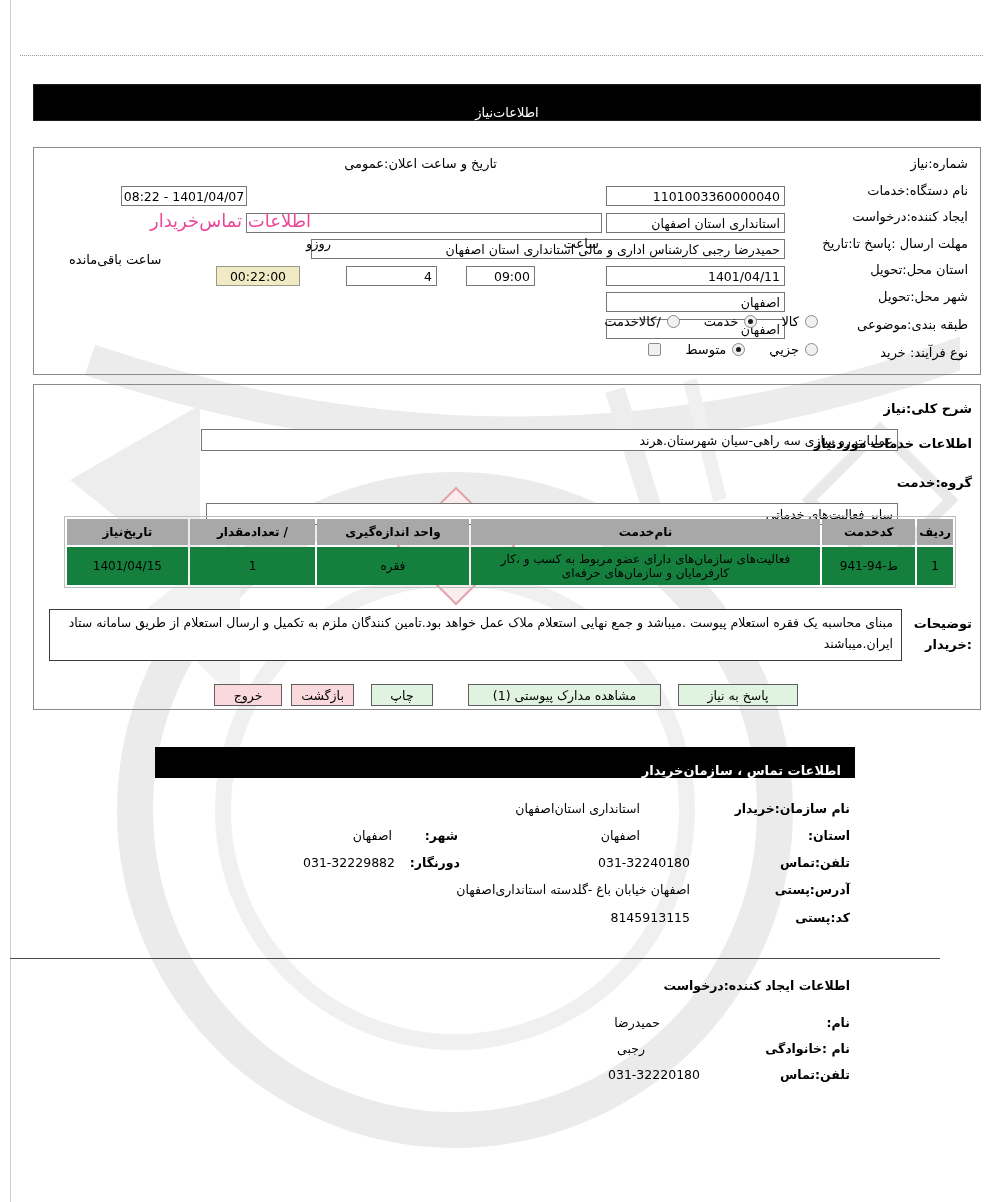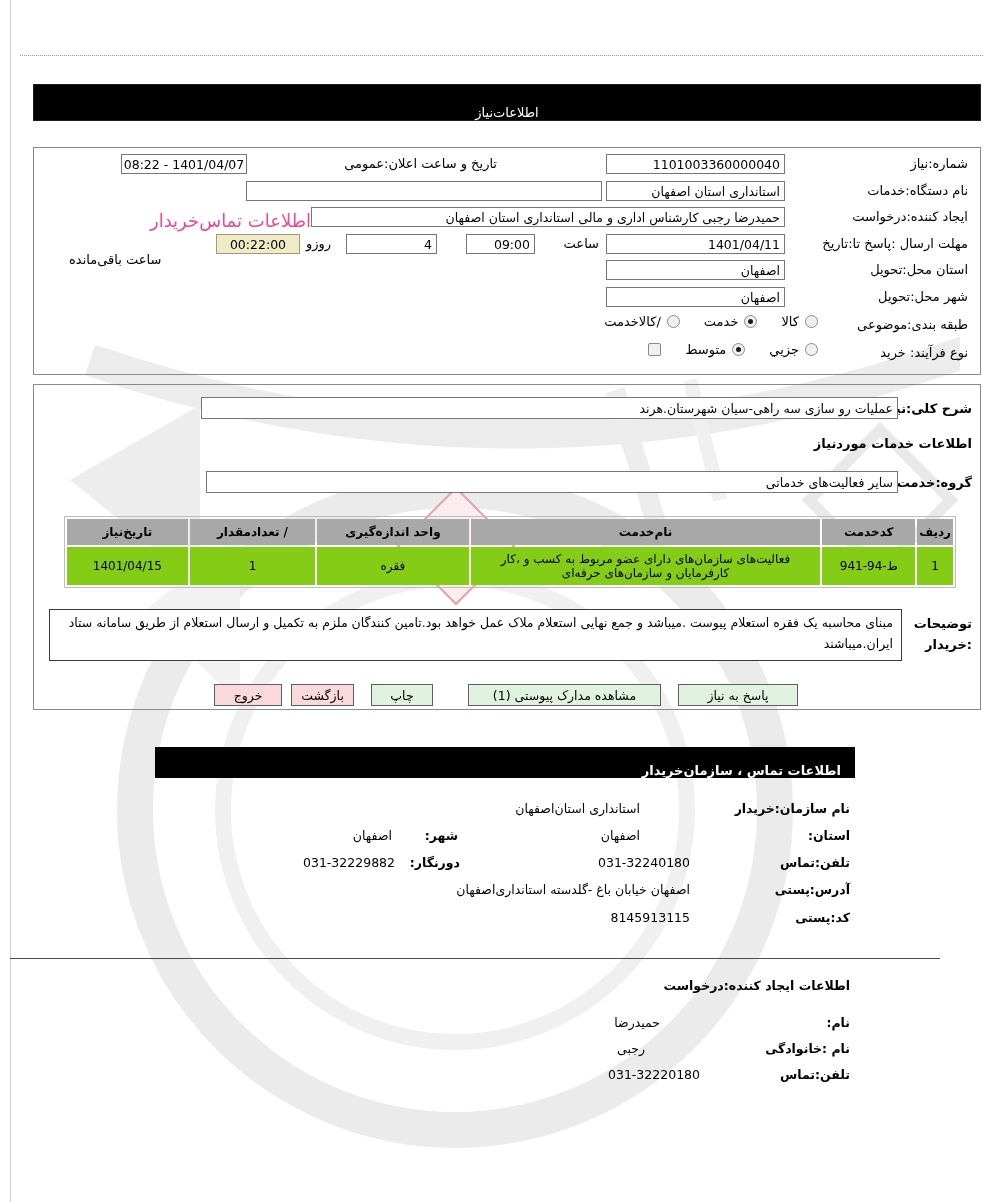--- a/index.html
+++ b/index.html
@@ -18,36 +18,36 @@
   .bar2 { left:155px; top:747px; width:700px; height:31px; display:flex; align-items:flex-end;
           justify-content:flex-end; padding:0 14px; color:#fff; font-size:13px; font-weight:bold; z-index:2; }
   
   .panel { border:1px solid #8a8a8a; background:transparent; z-index:2; }
   .panel1 { left:33px; top:147px; width:948px; height:228px; }
   .panel2 { left:33px; top:384px; width:948px; height:326px; }
   .lbl { position:absolute; direction:rtl; font-size:13px; white-space:nowrap; }
   .blbl { font-weight:bold; }
   .inp { position:absolute; height:20px; border:1px solid #767676; background:#fff;
          font-size:12.5px; display:flex; align-items:center; direction:rtl;
-         padding:0 4px; white-space:nowrap; overflow:hidden; }
+         padding:0 4px; white-space:nowrap; overflow:hidden;margin-top:32px; }
   .inp.ltr { direction:ltr; justify-content:flex-end; }
   .inp.ctr { justify-content:center; }
   .beige { background:#f0ebc4; border:1px solid #9a9a86; }
   .link { color:#ec4899; cursor:pointer; font-size:18px; }
   
   .optrow { position:absolute; direction:rtl; display:flex; align-items:center; gap:10px; font-size:13px; white-space:nowrap; }
   .opt { display:flex; align-items:center; gap:6px; margin-left:14px; }
   .radio { width:13px; height:13px; border-radius:50%; border:1px solid #8a8a8a; background:#f0f0f0; display:inline-block; position:relative; flex:0 0 auto; }
   .radio.checked::after { content:""; position:absolute; left:3px; top:3px; width:5px; height:5px; border-radius:50%; background:#1a1a1a; }
   .cbox { width:13px; height:13px; border:1px solid #8a8a8a; background:#f0f0f0; border-radius:2px; display:inline-block; flex:0 0 auto; margin-left:8px; }
   
   .tblwrap { position:absolute; left:30px; top:131px; width:892px; }
   table.svc { width:100%; border-collapse:separate; border-spacing:2px; border:1px solid #bdbdbd; direction:rtl; }
   table.svc th { background:#a8a8a8; font-size:12px; font-weight:bold; padding:6px 2px; text-align:center; }
-  table.svc td { background:#84cc16; font-size:12px; padding:5px 4px; text-align:center; }
+  table.svc td { background:#15803d; font-size:12px; padding:5px 4px; text-align:center; }
   
   .remarks { position:absolute; left:15px; top:224px; width:853px; height:52px; border:1px solid #3a3a3a;
              background:#fff; direction:rtl; font-size:12.5px; line-height:1.65; padding:3px 8px; text-align:right; }
   
   .btn { position:absolute; top:299px; height:22px; border:1px solid #5f5f5f; font-size:12.5px;
          display:flex; align-items:center; justify-content:center; direction:rtl; cursor:pointer; }
   .btn.green { background:#e0f3e0; }
   .btn.pink  { background:#f9d9dc; }
   
   .clbl { position:absolute; font-weight:bold; font-size:12.5px; white-space:nowrap; direction:ltr; z-index:2; }

